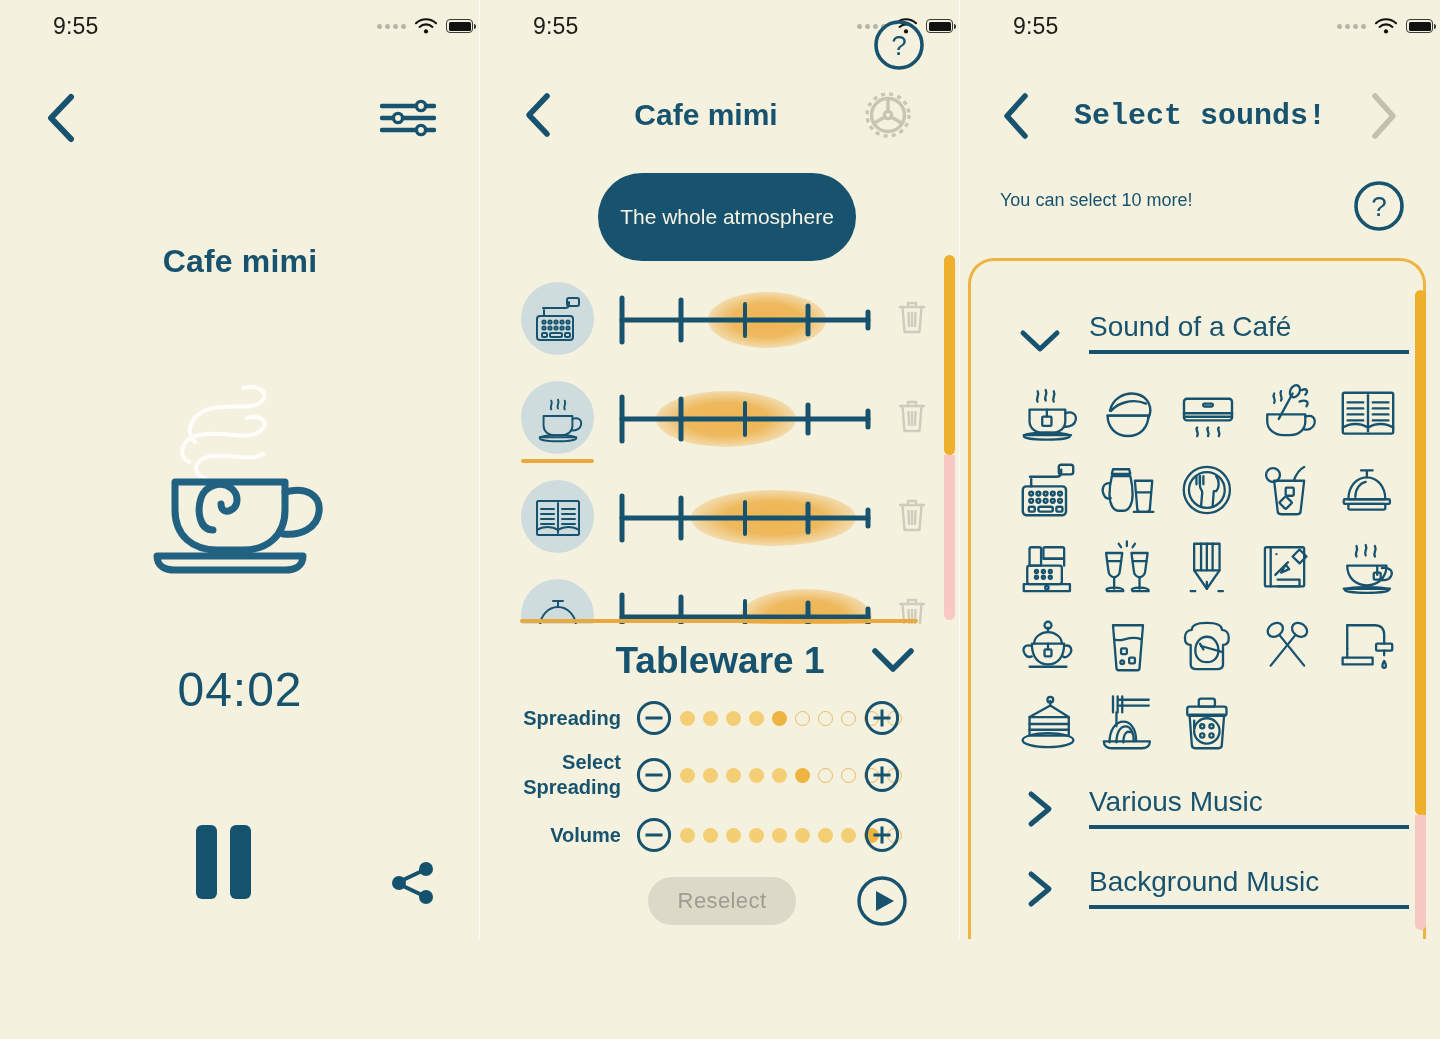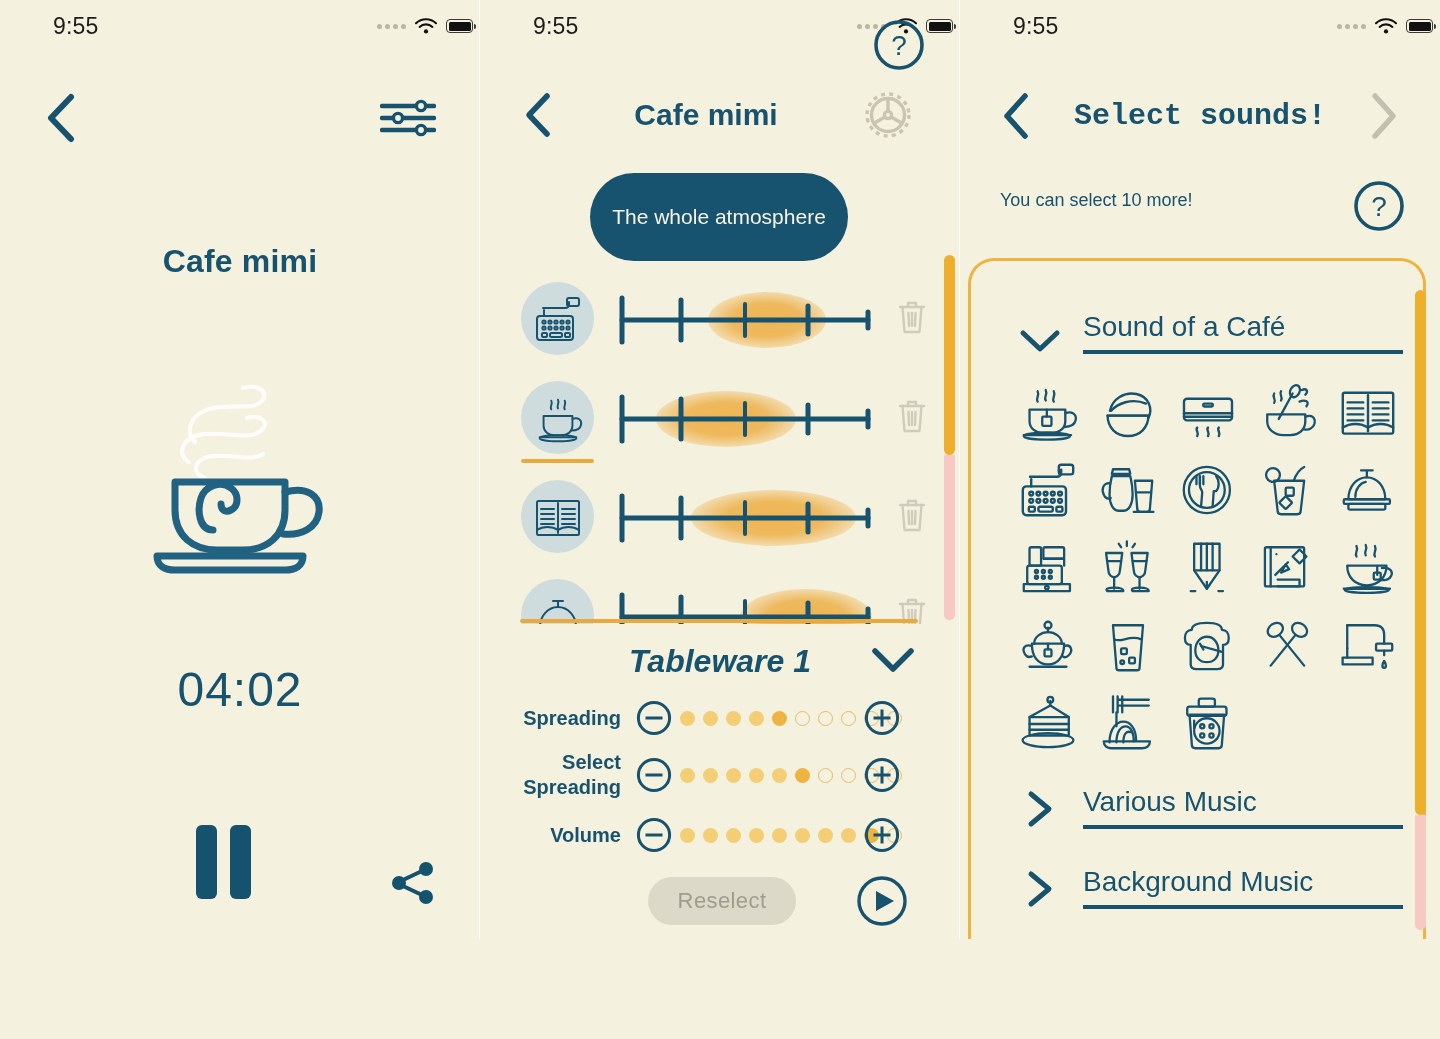--- a/index.html
+++ b/index.html
@@ -73,21 +73,21 @@
   #share-btn { position: absolute; left: 388px; top: 43px; cursor: pointer; }
 
   
   #mid-topbar {
     position: absolute; top: 82px; left: 0; width: 480px; height: 66px;
     display: flex; align-items: center; justify-content: space-between;
     padding: 0 43px;
   }
   #mid-title { font-size: 30px; font-weight: bold; color: #17536e; }
   #atmos-row {
-    position: absolute; top: 173px; left: 0; width: 480px; height: 88px;
+    position: absolute; top: 173px; left: 8px; width: 480px; height: 88px;
     display: flex; align-items: center; justify-content: flex-start;
   }
   #atmos-pill {
     position: absolute; left: 110px; top: 0;
     width: 258px; height: 88px; border-radius: 44px; background: #17536e;
     color: #f7f4e6; font-size: 21px; line-height: 28px; text-align: center;
     display: flex; align-items: center; justify-content: center;
     cursor: pointer;
   }
   #help-mid { position: absolute; left: 393px; top: 19px; cursor: pointer; }
@@ -106,21 +106,21 @@
     background: radial-gradient(ellipse at center, rgba(237,175,70,0.92) 0%, rgba(237,175,70,0.85) 42%, rgba(237,175,70,0.25) 75%, rgba(237,175,70,0) 100%);
   }
   .sr-trash { position: absolute; left: 416px; top: 26px; cursor: pointer; }
 
   .mid-divider { position: absolute; left: 40px; top: 619px; width: 398px; height: 4px; background: #eaa93c; border-radius: 2px; }
 
   #tw-header {
     position: absolute; top: 638px; left: 0; width: 480px; height: 46px;
     display: flex; align-items: center; justify-content: center; gap: 0;
   }
-  #tw-title { font-size: 32px; font-weight: bold; color: #17536e; font-style: italic; }
+  #tw-title { font-size: 37px; font-weight: bold; color: #17536e; }
   #tw-caret { position: absolute; right: 45px; top: 8px; cursor: pointer; }
 
   .stepper-row { position: absolute; left: 0; width: 480px; height: 46px; display: flex; align-items: center; }
   #row-distance { top: 695px; }
   #row-spreading { top: 752px; }
   #row-volume    { top: 812px; }
   .st-label { position: absolute; right: 339px; text-align: right; font-size: 20px; font-weight: bold; color: #17536e; line-height: 25px; width: 200px; }
   .st-minus { position: absolute; left: 156px; cursor: pointer; }
   .st-dots { position: absolute; left: 200px; display: flex; align-items: center; gap: 8px; height: 22px; }
   .st-dots i { display: block; width: 15px; height: 15px; border-radius: 50%; }
@@ -154,21 +154,21 @@
     font-size: 18px; color: #17536e;
   }
   #help-right { position: absolute; left: 393px; top: 180px; cursor: pointer; }
 
   #sound-card {
     position: absolute; left: 8px; top: 258px; width: 458px; height: 681px;
     border: 3px solid #eeb441; border-radius: 26px; border-bottom: none;
     border-bottom-left-radius: 0; border-bottom-right-radius: 0;
     overflow: hidden;
   }
-  .cat-head { position: absolute; left: 48px; display: flex; align-items: flex-end; gap: 22px; }
+  .cat-head { position: absolute; left: 48px; display: flex; align-items: flex-end; gap: 28px; }
   .cat-caret { cursor: pointer; }
   .cat-label {
     font-size: 28px; color: #17536e; padding-bottom: 7px;
     border-bottom: 4px solid #17536e; min-width: 320px; line-height: 32px;
   }
   #cat-cafe   { top: 50px; }
   #cat-voices { top: 525px; }
   #cat-bgm    { top: 605px; }
 
   #icon-grid {

